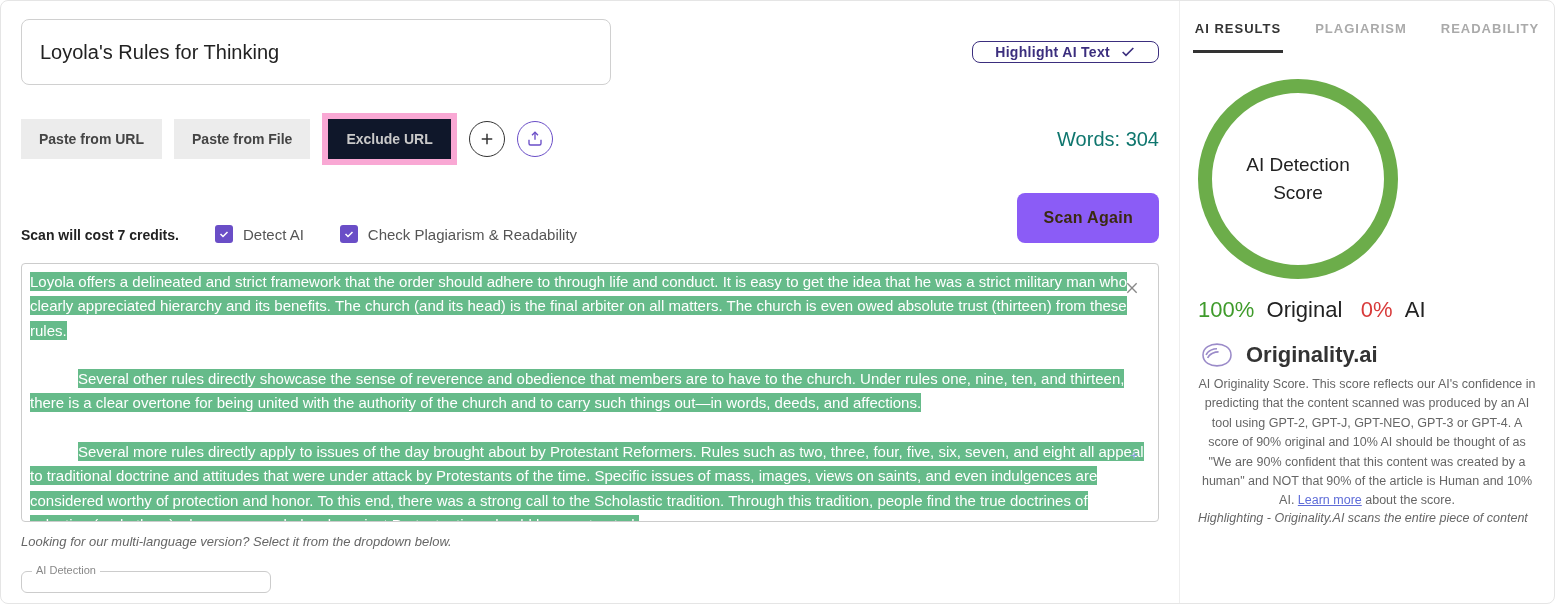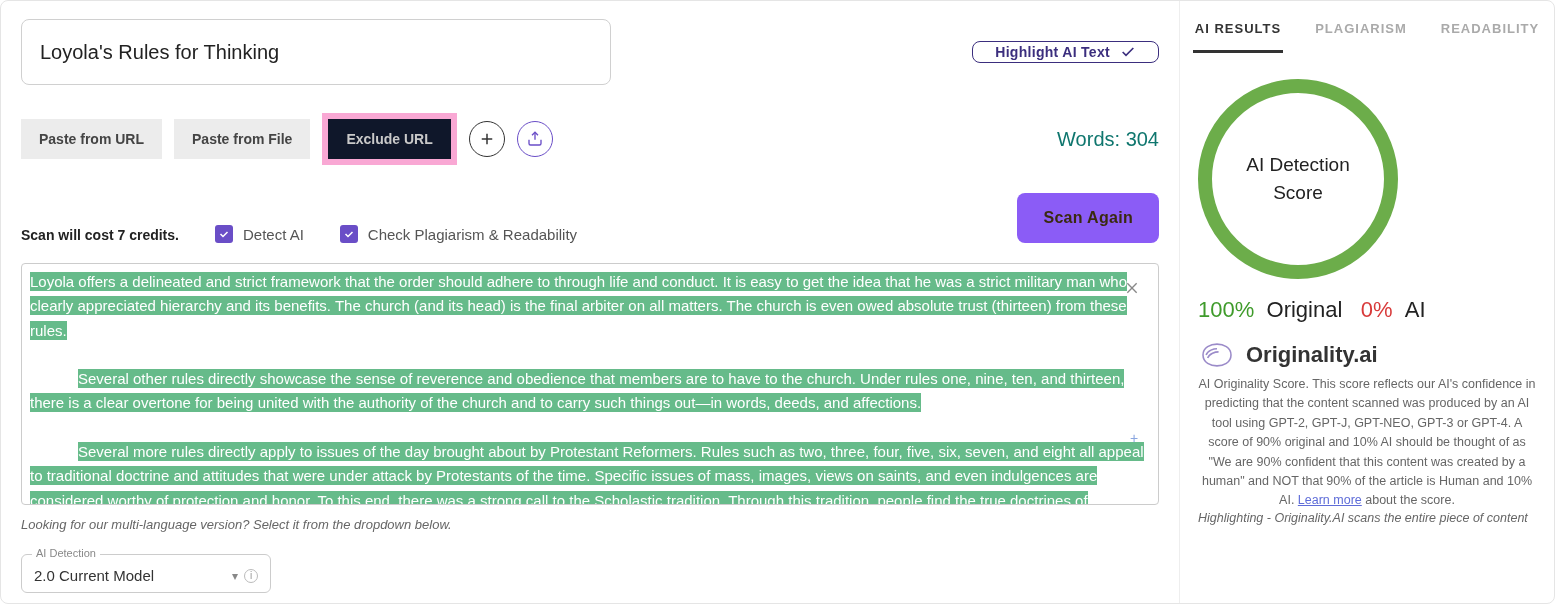--- a/index.html
+++ b/index.html
@@ -353,27 +353,20 @@
         <span class="indent"></span><span class="hl">Several other rules directly showcase the sense of reverence and obedience that members are to have to the church. Under rules one, nine, ten, and thirteen, there is a clear overtone for being united with the authority of the church and to carry such things out—in words, deeds, and affections.</span>
         <br><br>
         <span class="indent"></span><span class="hl">Several more rules directly apply to issues of the day brought about by Protestant Reformers. Rules such as two, three, four, five, six, seven, and eight all appeal to traditional doctrine and attitudes that were under attack by Protestants of the time. Specific issues of mass, images, views on saints, and even indulgences are considered worthy of protection and honor. To this end, there was a strong call to the Scholastic tradition. Through this tradition, people find the true doctrines of salvation (and others) where a proper bulwark against Protestantism should be constructed.</span>
       </div>
     </div>
 
     <div class="lang-note">Looking for our multi-language version? Select it from the dropdown below.</div>
 
     <div class="model-select">
       <span class="floating">AI Detection</span>
-      <div class="val">
-        <span>2.0 Current Model</span>
-        <span class="arrows">
-          <span>▾</span>
-          <span style="border:1px solid #bbb;border-radius:50%;width:14px;height:14px;display:inline-flex;align-items:center;justify-content:center;font-size:10px;color:#999;">i</span>
-        </span>
-      </div>
     </div>
 
   </div>
 
   <div class="right-panel">
     <div class="tabs">
       <div class="tab active">AI RESULTS</div>
       <div class="tab">PLAGIARISM</div>
       <div class="tab">READABILITY</div>
     </div>

